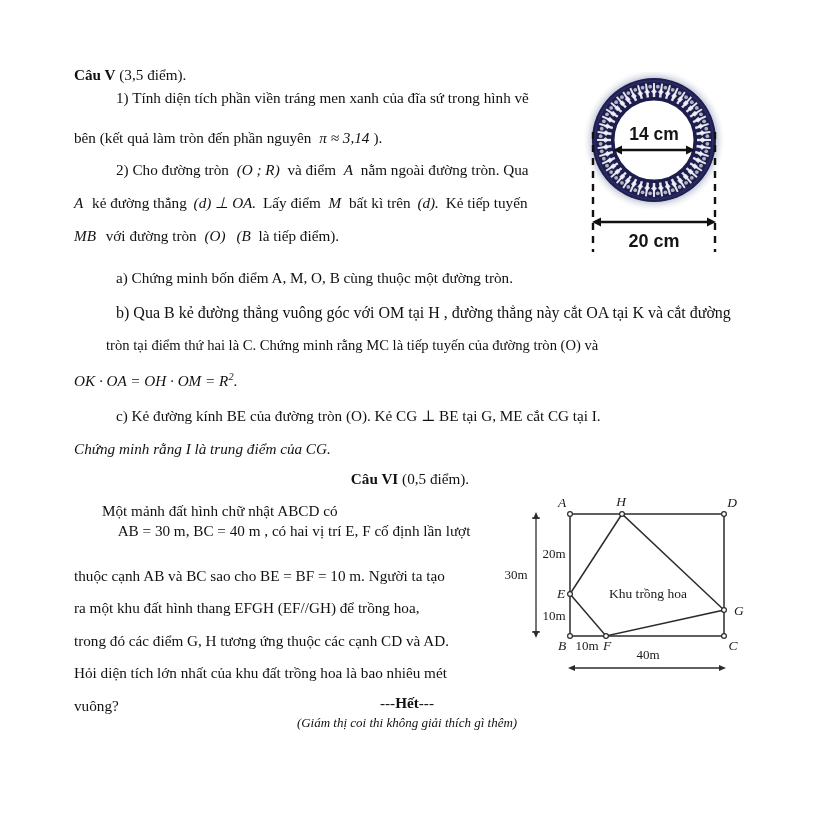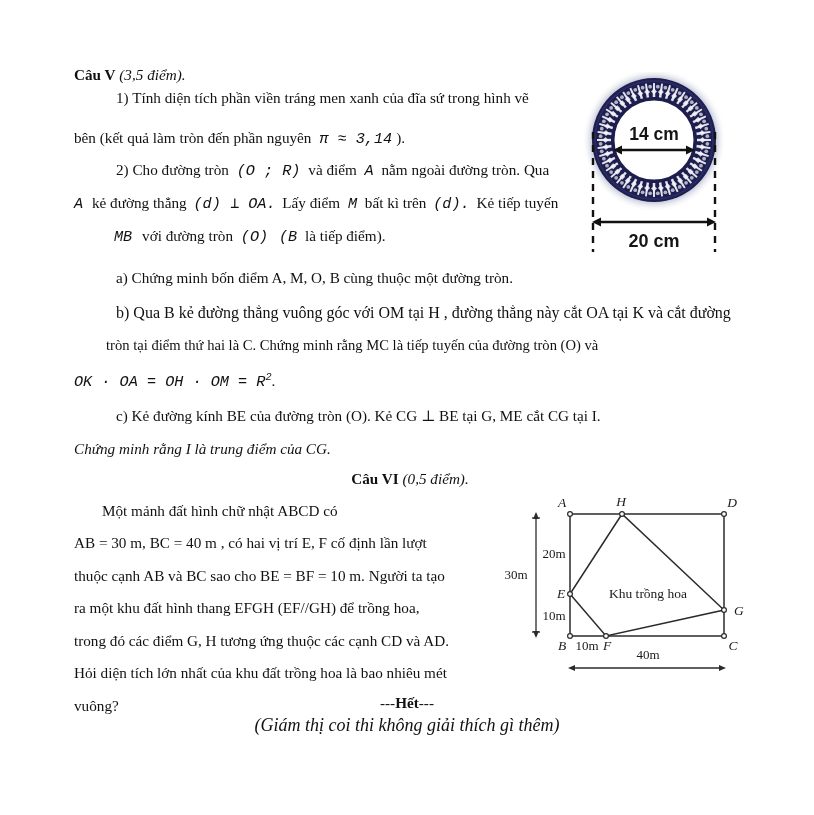--- a/index.html
+++ b/index.html
@@ -25,22 +25,22 @@
 
   
   .textcol {
     position: absolute;
     left: 74px;
     top: 66px;
     width: 672px;
   }
 
   .hd { font-weight: bold; }
-  .it { font-style: italic; }
-  .mi { font-style: italic; font-family: Liberation Mono, monospace; }
+  .it { }
+  .mi { font-style: italic; font-family: Liberation Serif, serif; }
 
   
   .row { position: absolute; left: 0; width: 672px; font-size: 15.2px; white-space: nowrap; }
 
   sup { font-size: 0.68em; vertical-align: super; }
 
   
   .plate-fig {
     position: absolute;
     left: 572px;
@@ -61,21 +61,21 @@
   
   .footer {
     position: absolute;
     left: 0;
     top: 694px;
     width: 814px;
     text-align: center;
   }
   .footer .het { font-size: 15.2px; }
   .footer .het b { font-weight: bold; }
-  .footer .note { font-size: 18px; font-style: italic; margin-top: 3px; }
+  .footer .note { font-size: 13px; font-style: italic; margin-top: 3px; }
 </style>
 </head>
 <body>
 
 <div class="page">
 
   <div class="textcol">
 
     <div class="row" style="top:0px;">
       <span class="hd">Câu V</span>
@@ -101,21 +101,21 @@
       <span class="mi">A</span>
       <span style="padding-left:5px;">kẻ đường thẳng</span>
       <span class="mi" style="padding:0 3px;">(d) ⊥ OA.</span>
       <span>Lấy điểm</span>
       <span class="mi" style="padding:0 4px;">M</span>
       <span>bất kì trên</span>
       <span class="mi" style="padding:0 3px;">(d).</span>
       <span>Kẻ tiếp tuyến</span>
     </div>
 
-    <div class="row" style="top:161px;margin-left:40px;">
+    <div class="row" style="top:161px;">
       <span class="mi">MB</span>
       <span style="padding-left:6px;">với đường tròn</span>
       <span class="mi" style="padding:0 4px;">(O)</span>
       <span class="mi" style="padding-left:3px;">(B</span>
       <span style="padding-left:4px;">là tiếp điểm).</span>
     </div>
 
     <div class="row" style="top:203px; padding-left:42px;">a) Chứng minh bốn điểm  A, M, O, B  cùng thuộc một đường tròn.</div>
 
     <div class="row" style="top:238px; padding-left:42px; font-size:16px;">b) Qua  B  kẻ đường thẳng vuông góc với  OM  tại  H , đường thẳng này cắt  OA  tại  K  và cắt đường</div>
@@ -129,21 +129,21 @@
     <div class="row" style="top:341px; padding-left:42px;">c) Kẻ đường kính  BE  của đường tròn  (O). Kẻ  CG ⊥ BE  tại  G, ME  cắt  CG  tại  I.</div>
 
     <div class="row" style="top:374px;font-style:italic;">Chứng minh rằng  I  là trung điểm của  CG.</div>
 
     <div class="row" style="top:404px;text-align:center;">
       <span class="hd">Câu VI</span>
       <span class="it">(0,5 điểm).</span>
     </div>
 
     <div class="row" style="top:436px; padding-left:28px; width:420px;">Một      mảnh      đất      hình      chữ      nhật      ABCD      có</div>
-    <div class="row" style="top:468px; width:440px;">AB = 30 m, BC = 40 m ,  có  hai  vị  trí  E, F  cố  định  lần  lượt</div>
+    <div class="row" style="top:456px; width:440px;text-align:center;">AB = 30 m, BC = 40 m ,  có  hai  vị  trí  E, F  cố  định  lần  lượt</div>
     <div class="row" style="top:501px; width:440px;">thuộc cạnh  AB  và  BC  sao cho  BE = BF = 10 m. Người ta tạo</div>
     <div class="row" style="top:533px; width:440px;">ra một khu đất hình thang  EFGH (EF//GH)  để trồng hoa,</div>
     <div class="row" style="top:566px; width:440px;">trong đó các điểm  G, H  tương ứng thuộc các cạnh  CD  và  AD.</div>
     <div class="row" style="top:598px; width:440px;">Hỏi diện tích lớn nhất của khu đất trồng hoa là bao nhiêu mét</div>
     <div class="row" style="top:631px; width:440px;">vuông?</div>
 
   </div>
 
   <div class="plate-fig">
     <svg width="176" height="182" viewBox="0 0 176 182">

